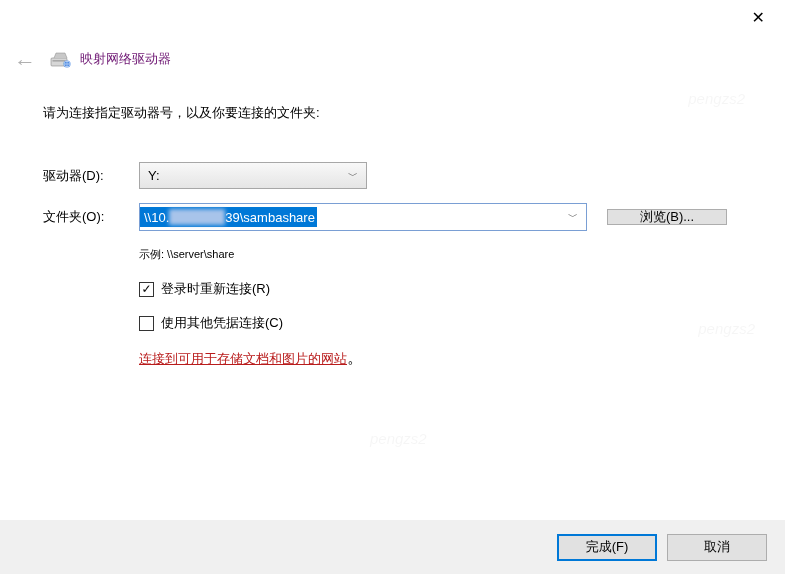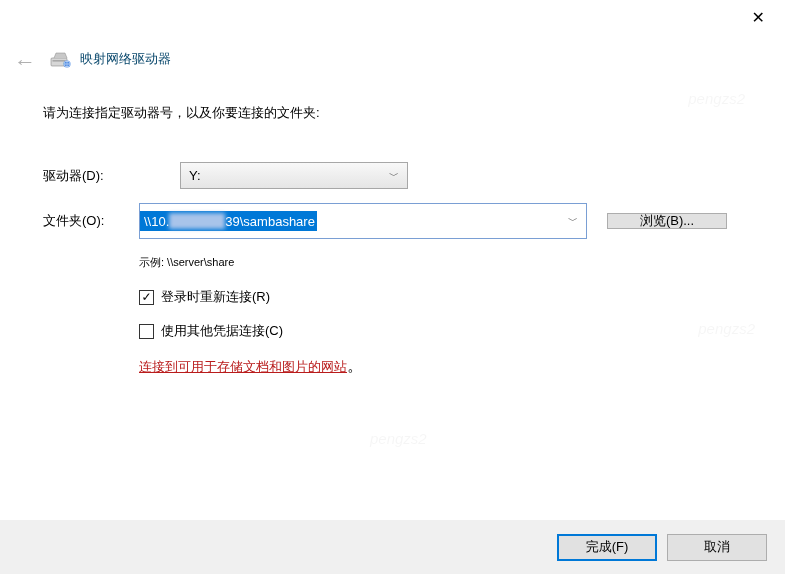--- a/index.html
+++ b/index.html
@@ -41,21 +41,21 @@
     .drive-icon {
       width: 21px;
       height: 17px;
       margin-right: 9px;
       position: relative;
       display: inline-block;
     }
     .drive-icon svg { display: block; }
     .window-title {
       font-size: 13px;
-      color: #0c4a6e;
+      color: #701a75;
     }
     .content {
       position: absolute;
       top: 104px;
       left: 43px;
       right: 30px;
     }
     .main-heading {
       color: #003399;
       font-size: 16.5px;
@@ -64,21 +64,20 @@
     }
     .instruction {
       font-size: 13px;
       color: #000;
       margin-bottom: 40px;
     }
     .form-row {
       display: flex;
       align-items: center;
       margin-bottom: 14px;
-      gap: 41px;
     }
     .form-label {
       width: 96px;
       font-size: 13px;
       color: #000;
     }
     .drive-select {
       width: 228px;
       height: 27px;
       border: 1px solid #a7a7a7;
@@ -94,21 +93,21 @@
       font-size: 10px;
       color: #555;
     }
     .folder-row {
       display: flex;
       align-items: center;
       margin-bottom: 16px;
     }
     .folder-input-wrap {
       width: 448px;
-      height: 36px;
+      height: 28px;
       border: 1px solid #7a9fd4;
       display: flex;
       align-items: center;
       background: #fff;
       position: relative;
       margin-right: 20px;
     }
     .folder-input-sel {
       background: #0078d7;
       color: #fff;

